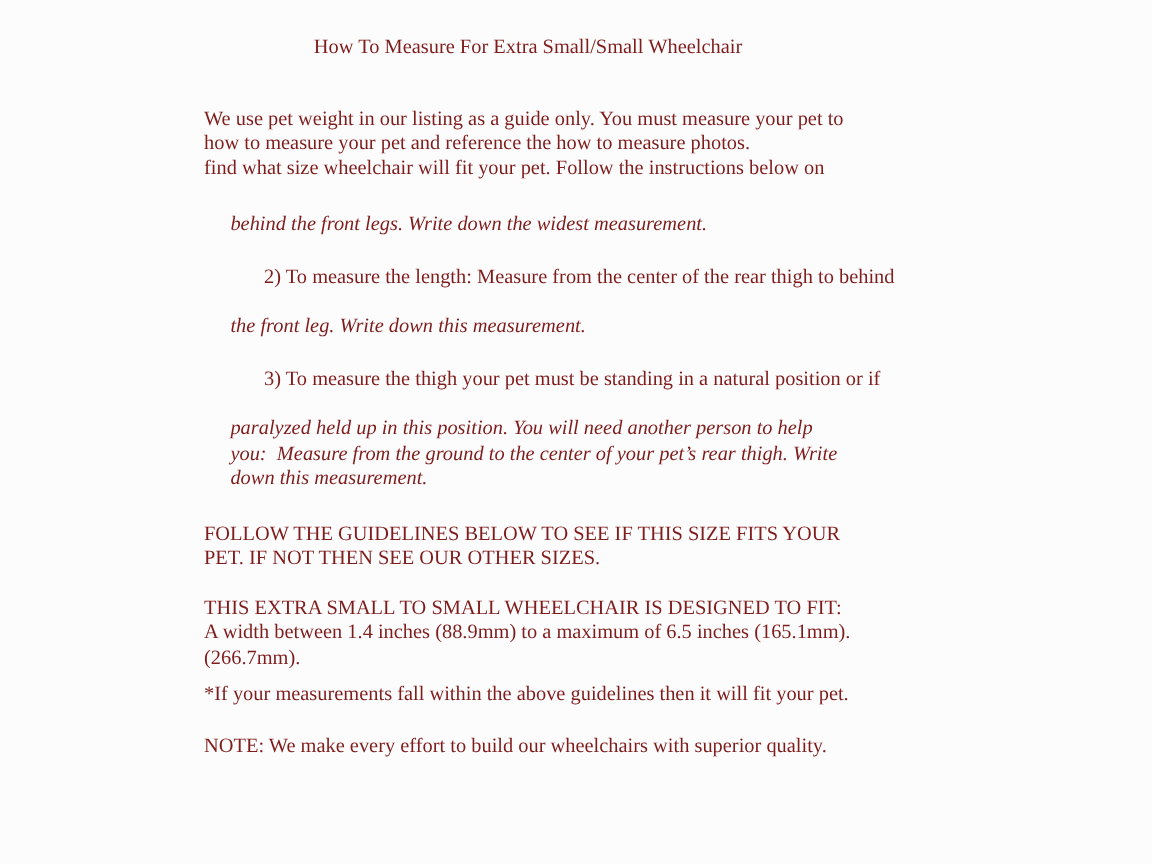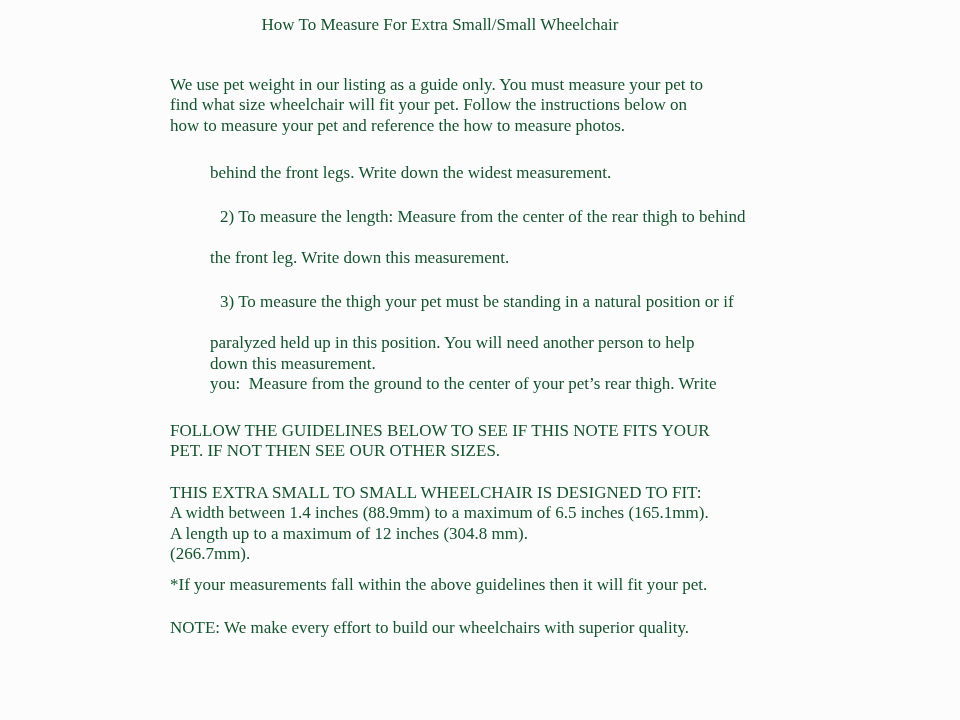--- a/index.html
+++ b/index.html
@@ -7,91 +7,90 @@
     width: 960px;
     height: 720px;
     background: #fcfcfc;
     overflow: hidden;
   }
   .doc {
     box-sizing: border-box;
     width: 960px;
     height: 720px;
     padding-left: 170px;
-    padding-top: 15px;
+    padding-top: 29px;
     font-family: "Liberation Serif", serif;
     font-size: 17px;
     line-height: 20.5px;
-    color: #14532d;
+    color: #7f1d1d;
     text-rendering: optimizeLegibility;
   }
   .line { white-space: pre; }
   .title {
     width: 540px;
     text-align: center;
     white-space: pre;
   }
   .intro { margin-top: 39px; }
   .measure-list { margin-top: 27px; }
   .list-item { margin-bottom: 3px; }
   .list-item:last-child { margin-bottom: 0; }
   .li-first { margin-left: 16px; }
-  .li-rest  { margin-left: 40px; }
+  .li-rest  { margin-left: 22px; font-style: italic; }
   .num { margin-right: 4px; }
   .follow { margin-top: 26px; }
   .fit { margin-top: 21px; }
   .footnote { margin-top: 10px; }
   .note { margin-top: 23px; }
 </style>
 </head>
 <body>
 
 <div class="doc">
 
   <div class="title">How To Measure For Extra Small/Small Wheelchair</div>
 
   <div class="intro">
     <div class="line">We use pet weight in our listing as a guide only. You must measure your pet to</div>
+    <div class="line">how to measure your pet and reference the how to measure photos.</div>
     <div class="line">find what size wheelchair will fit your pet. Follow the instructions below on</div>
-    <div class="line">how to measure your pet and reference the how to measure photos.</div>
   </div>
 
   <div class="measure-list">
 
     <div class="list-item">
       <div class="line li-rest">behind the front legs. Write down the widest measurement.</div>
     </div>
 
     <div class="list-item">
       <div class="line li-first">
         <span class="num">2)</span><span>To measure the length: Measure from the center of the rear thigh to behind</span>
       </div>
       <div class="line li-rest">the front leg. Write down this measurement.</div>
     </div>
 
     <div class="list-item">
       <div class="line li-first">
         <span class="num">3)</span><span>To measure the thigh your pet must be standing in a natural position or if</span>
       </div>
       <div class="line li-rest">paralyzed held up in this position. You will need another person to help</div>
+      <div class="line li-rest">you:  Measure from the ground to the center of your pet’s rear thigh. Write</div>
       <div class="line li-rest">down this measurement.</div>
-      <div class="line li-rest">you:  Measure from the ground to the center of your pet’s rear thigh. Write</div>
     </div>
 
   </div>
 
   <div class="follow">
-    <div class="line">FOLLOW THE GUIDELINES BELOW TO SEE IF THIS NOTE FITS YOUR</div>
+    <div class="line">FOLLOW THE GUIDELINES BELOW TO SEE IF THIS SIZE FITS YOUR</div>
     <div class="line">PET. IF NOT THEN SEE OUR OTHER SIZES.</div>
   </div>
 
   <div class="fit">
     <div class="line">THIS EXTRA SMALL TO SMALL WHEELCHAIR IS DESIGNED TO FIT:</div>
     <div class="line">A width between 1.4 inches (88.9mm) to a maximum of 6.5 inches (165.1mm).</div>
-    <div class="line">A length up to a maximum of 12 inches (304.8 mm).</div>
     <div class="line">(266.7mm).</div>
   </div>
 
   <div class="footnote">
     <div class="line">*If your measurements fall within the above guidelines then it will fit your pet.</div>
   </div>
 
   <div class="note">
     <div class="line">NOTE: We make every effort to build our wheelchairs with superior quality.</div>
 

